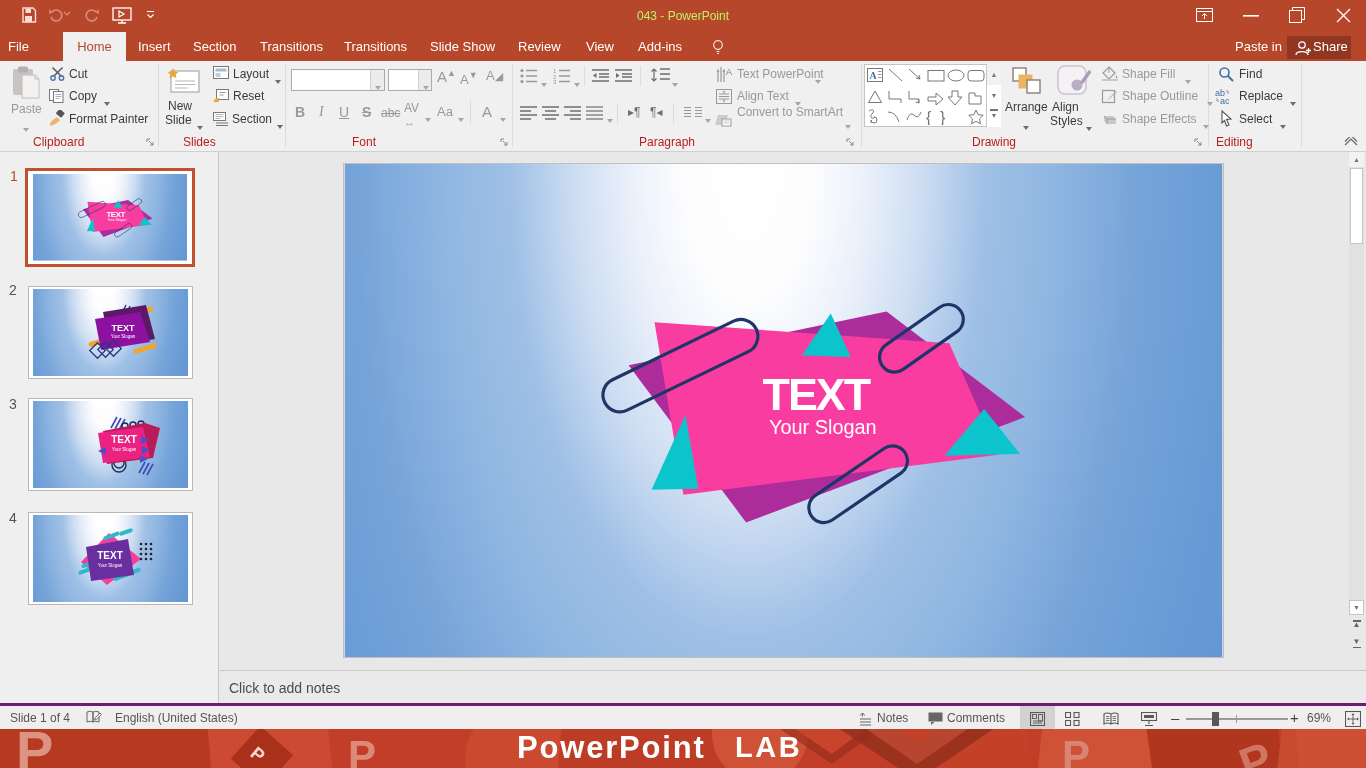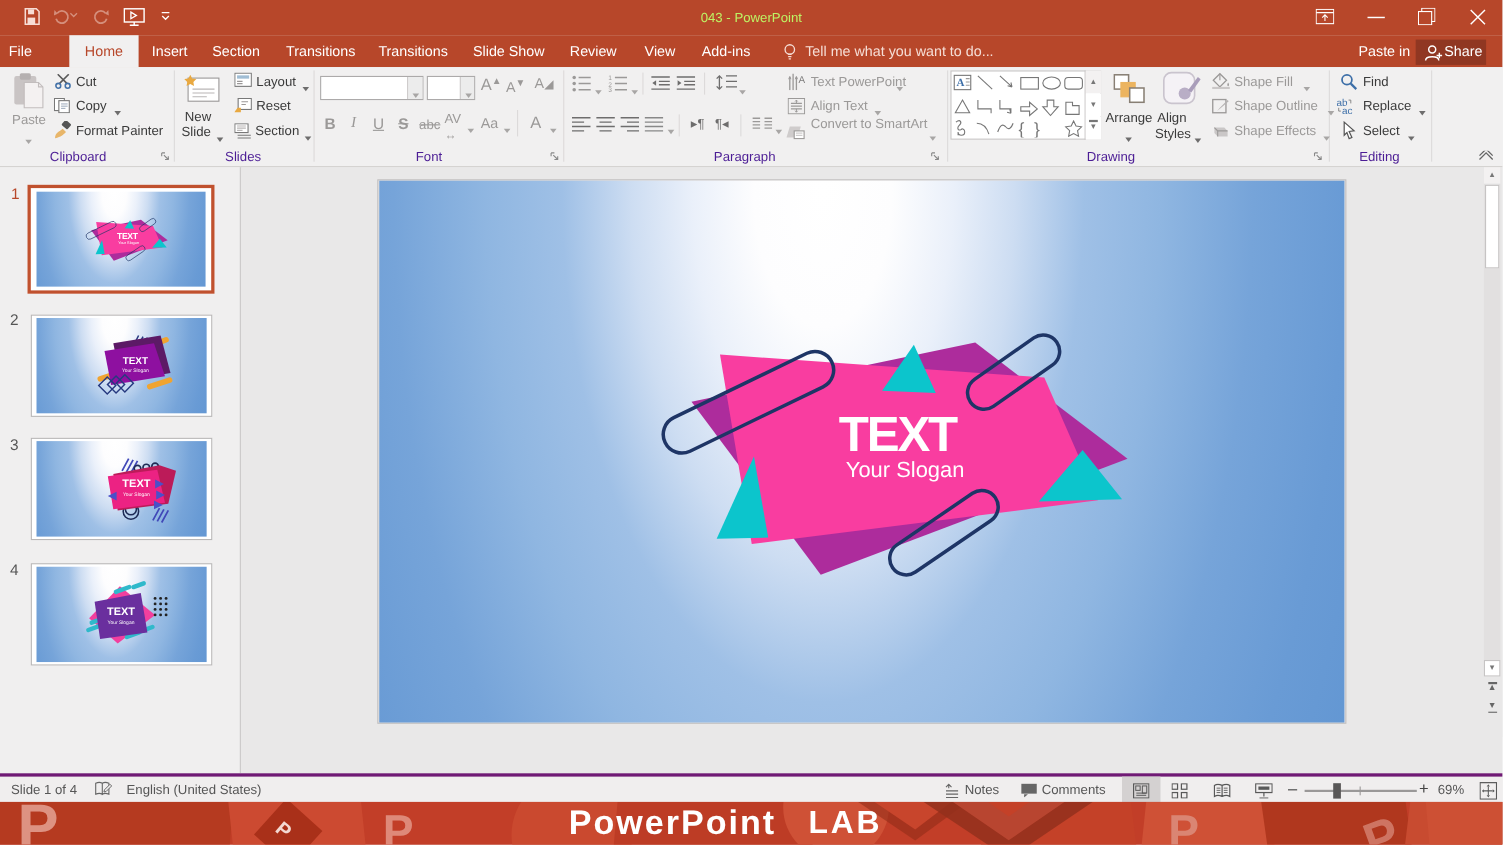--- a/index.html
+++ b/index.html
@@ -9,21 +9,21 @@
 
 #titlebar{position:absolute;left:0;top:0;width:1366px;height:32px;background:#b7472a}
 #title{position:absolute;left:0;top:0;width:100%;text-align:center;line-height:32px;color:#bef264;font-size:12px}
 
 #tabrow{position:absolute;left:0;top:32px;width:1366px;height:29px;background:#b7472a}
 .tab{position:absolute;top:0;height:29px;line-height:29px;color:#fff;font-size:13px}
 #hometab{position:absolute;left:63px;top:0;width:63px;height:29px;background:#f1f0f0;color:#b7472a;text-align:center;line-height:29px;font-size:13px}
 
 #ribbon{position:absolute;left:0;top:61px;width:1366px;height:91px;background:#f1f0f0;border-bottom:1px solid #d2d0ce}
 .gsep{position:absolute;top:3px;width:1px;height:83px;background:#dcdada}
-.glabel{position:absolute;top:74px;font-size:12px;color:#4c1d95;text-align:center}
+.glabel{position:absolute;top:74px;font-size:12px;color:#b91c1c;text-align:left}
 .rtxt{position:absolute;font-size:12px;color:#3b3b3b;white-space:nowrap}
 .rgray{color:#9b9998}
 .launcher{position:absolute;width:10px;height:10px}
 .caret{display:inline-block;width:0;height:0;border-left:3px solid transparent;border-right:3px solid transparent;border-top:4px solid #6e6d6d;vertical-align:middle}
 .caretg{border-top-color:#a8a6a5}
 
 #panel{position:absolute;left:0;top:152px;width:219px;height:551px;background:#f0efef;border-right:1px solid #c9c7c7}
 .thumbnum{position:absolute;font-size:14px;color:#555}
 
 #editor{position:absolute;left:220px;top:152px;width:1146px;height:518px;background:#e9e8e8}
@@ -86,21 +86,20 @@
 <div id="tabrow">
  <div class="tab" style="left:8px">File</div>
  <div class="tab" style="left:138px">Insert</div>
  <div class="tab" style="left:193px">Section</div>
  <div class="tab" style="left:260px">Transitions</div>
  <div class="tab" style="left:344px">Transitions</div>
  <div class="tab" style="left:430px">Slide Show</div>
  <div class="tab" style="left:518px">Review</div>
  <div class="tab" style="left:586px">View</div>
  <div class="tab" style="left:638px">Add-ins</div>
- <div class="tab" style="left:732px;color:#f6ded6">Tell me what you want to do...</div>
  <svg class="abs" style="left:712px;top:7px" width="12" height="16" viewBox="0 0 12 16">
   <circle cx="6" cy="6" r="4.3" fill="none" stroke="#f6ded6" stroke-width="1.2"></circle>
   <path d="M4.5 10.5 h3 M4.5 12.5 h3 M5 14.5 h2" stroke="#f6ded6" stroke-width="1.1"></path>
  </svg>
  <div class="tab" style="left:1235px">Paste in</div>
  <div style="position:absolute;left:1287px;top:4px;width:64px;height:23px;background:#903722"></div>
  <svg class="abs" style="left:1294px;top:8px" width="18" height="16" viewBox="0 0 18 16">
   <circle cx="8" cy="5" r="3.2" fill="none" stroke="#fff" stroke-width="1.3"></circle>
   <path d="M2 15 C2 10.5 14 10.5 14 15" fill="none" stroke="#fff" stroke-width="1.3"></path>
   <path d="M14.5 8 v5 M12 10.5 h5" stroke="#fff" stroke-width="1.3"></path>
@@ -525,20 +524,23 @@
       </svg>
 
  <div class="abs" style="left:1129px;top:0px;width:15px;height:463px;background:#e2e0e0">
   <div class="abs" style="left:0;top:0;width:15px;height:15px;background:#f3f1f1;text-align:center;font-size:7px;color:#777;line-height:15px">▲</div>
   <div class="abs" style="left:1px;top:16px;width:13px;height:76px;background:#fff;border:1px solid #c6c4c4"></div>
   <div class="abs" style="left:0;top:448px;width:15px;height:15px;background:#fff;border:1px solid #c6c4c4;text-align:center;font-size:7px;color:#777;line-height:13px">▼</div>
  </div>
  <div class="abs" style="left:1129px;top:468px;width:15px;height:12px;text-align:center;font-size:8px;color:#666">▲<div style="position:absolute;left:3.5px;top:0px;width:8px;height:1.5px;background:#666"></div></div>
  <div class="abs" style="left:1129px;top:485px;width:15px;height:12px;text-align:center;font-size:8px;color:#666">▼<div style="position:absolute;left:3.5px;top:9.5px;width:8px;height:1.5px;background:#666"></div></div>
 </div>
+<div id="notesbar">
+      <span>Click to add notes</span>
+    </div>
 
 <div id="statusbar">
  <div class="abs" style="left:10px;top:5px">Slide 1 of 4</div>
  <svg class="abs" style="left:86px;top:4px" width="16" height="15" viewBox="0 0 16 15">
   <path d="M1 2 Q4.5 0.5 7 2 V12 Q4.5 10.5 1 12 Z M7 2 Q9.5 0.5 13 2 V12 Q9.5 10.5 7 12 Z" fill="none" stroke="#666" stroke-width="1"></path>
   <path d="M9 8 L14 3 L15.5 4.5 L10.5 9.5 L8.5 10 Z" fill="#f0eeee" stroke="#666" stroke-width="0.9"></path>
  </svg>
  <div class="abs" style="left:115px;top:5px">English (United States)</div>
  <svg class="abs" style="left:858px;top:6px" width="15" height="14" viewBox="0 0 15 14">
   <path d="M2 13 h11 M2 10 h11 M2 7 h11" stroke="#666" stroke-width="1.1"></path>

